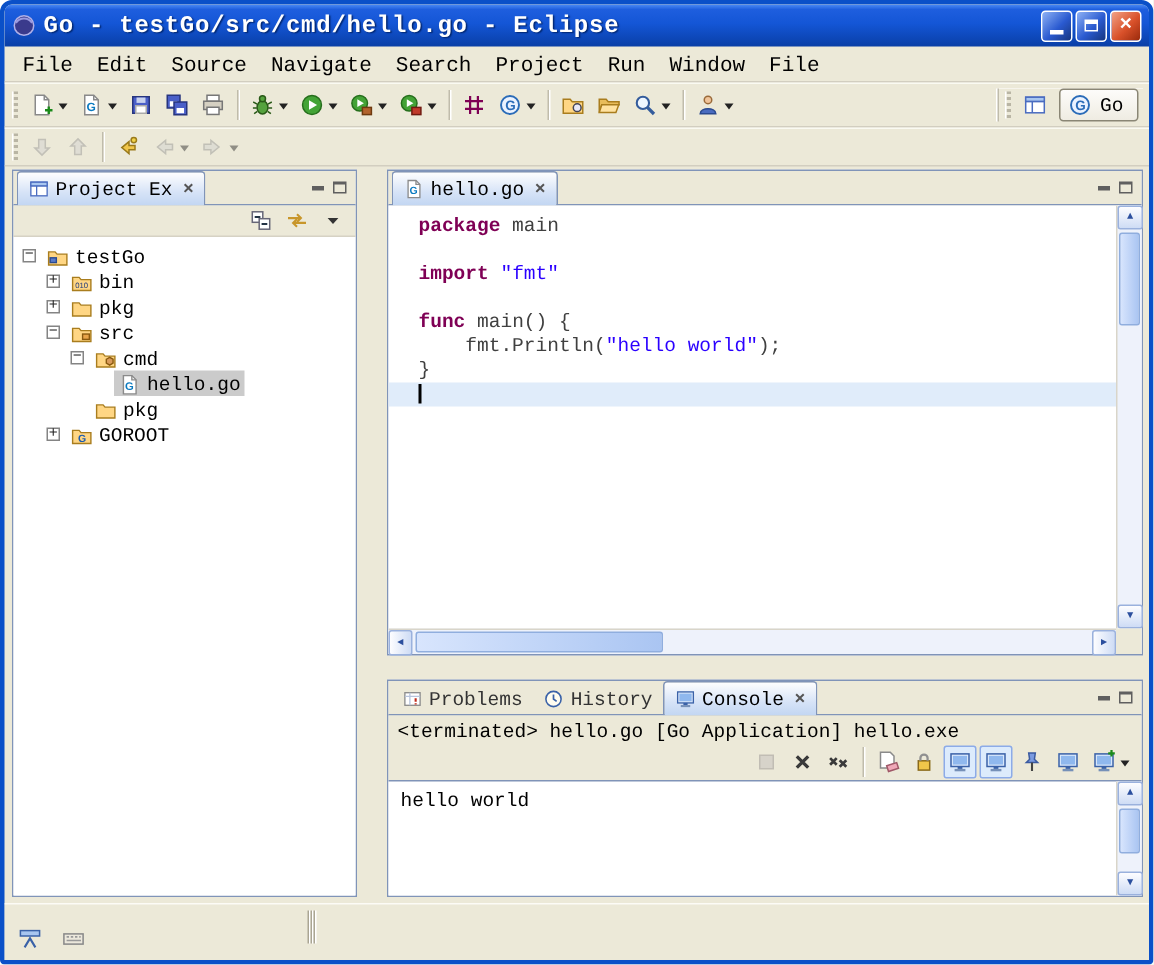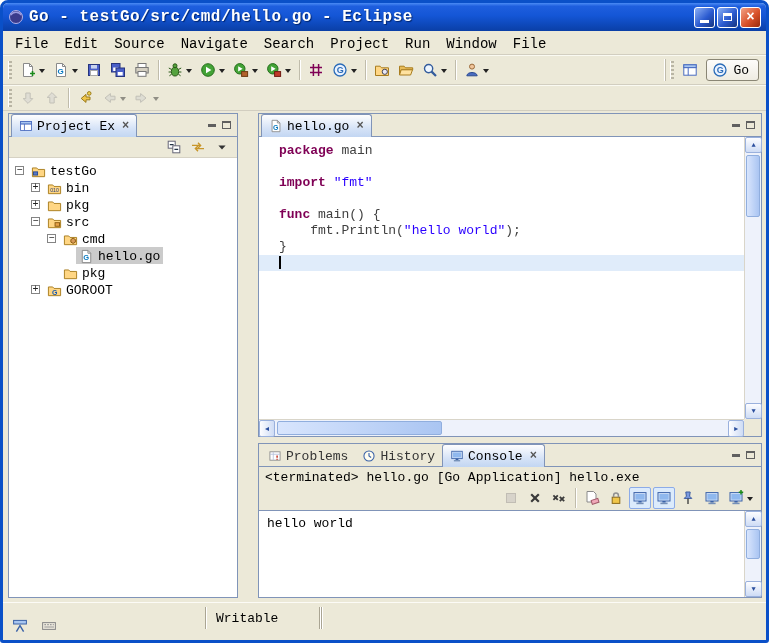--- a/index.html
+++ b/index.html
@@ -32,21 +32,21 @@
   .dd{width:0;height:0;border:3px solid transparent;border-top:4px solid #222;margin:4px 0 0 3px}
   .tb-right{margin-left:auto;display:flex;align-items:center;border-left:1px solid #c0bcab;box-shadow:-1px 0 0 #fff;padding-left:2px}
   .persp-btn{display:inline-flex;align-items:center;gap:5px;padding:2px 9px 2px 5px;margin:0 4px;border:1px solid #8a8675;border-radius:3px;
     background:linear-gradient(180deg,#fdfcfa,#efece2);font-size:13px}
   
   .main{flex:1;display:flex;padding:2px 4px 4px 5px;min-height:0}
   .panel{border:1px solid #8094b8;background:#fff;display:flex;flex-direction:column;min-height:0}
   .explorer{width:230px;flex:none;margin-right:20px}
   .right-col{flex:1;display:flex;flex-direction:column;min-width:0}
   .editor-panel{height:324px;flex:none}
-  .console-panel{flex:1;margin-top:6px}
+  .console-panel{flex:1;margin-top:16px}
   .panel-tabs{display:flex;align-items:flex-end;height:23px;flex:none;background:#ece9d8;border-bottom:1px solid #8094b8;padding-left:2px}
   .tab{display:inline-flex;align-items:center;gap:4px;height:20px;padding:0 7px;font-size:13px;color:#333;white-space:nowrap}
   .tab .ic{width:14px;height:14px}
   .tab.selected{background:linear-gradient(180deg,#fefefe,#d6e3f7 60%,#c2d6f2);border:1px solid #8094b8;border-bottom:none;height:23px;margin-bottom:-1px;border-radius:3px 3px 0 0;color:#000}
   .tab-x{font-weight:bold;color:#555;margin-left:3px;font-size:12px;line-height:1}
   .panel-btns{margin-left:auto;display:flex;align-items:center;gap:6px;padding:0 6px;align-self:center}
   .glyph-min{display:block;width:8px;height:3px;background:#5f5f5f}
   .glyph-max{display:block;width:9px;height:8px;border:1px solid #5f5f5f;border-top:2px solid #5f5f5f}
   .view-toolbar{height:21px;flex:none;background:#ece9d8;display:flex;justify-content:flex-end;align-items:center;padding:0 3px;border-bottom:1px solid #d6d2c4}
   
@@ -639,19 +639,18 @@
             <span class="ticon">
               <svg class="ic" viewBox="0 0 16 16">
                 <rect x="1.6" y="4.6" width="12.8" height="6.8" fill="#ece8dc" stroke="#888"></rect>
                 <path d="M3.4 6.6h1.6M6.2 6.6h1.6M9 6.6h1.6M11.8 6.6h1M3.4 9h9.6" stroke="#999" stroke-width="1.1"></path>
               </svg>
             </span>
           </span>
       </span>
     </div>
     <span class="st-sep"></span>
-    <div class="st-cell" style="width:112px">Writable</div>
     <span class="st-sep"></span>
     <span class="st-sep"></span>
     <div class="st-fill"></div>
   </div>
 
 </div>
 
 </body></html>

